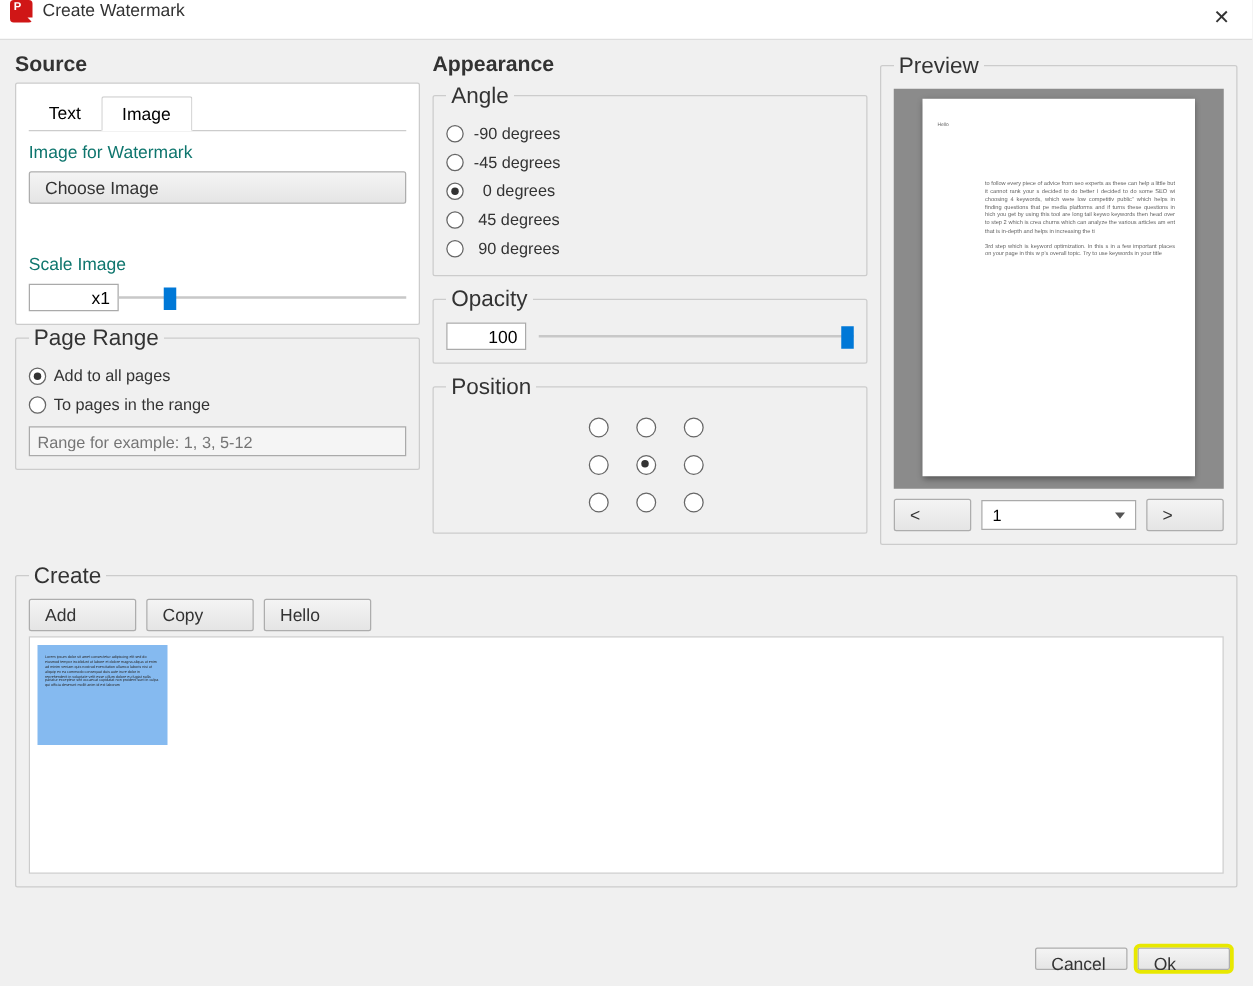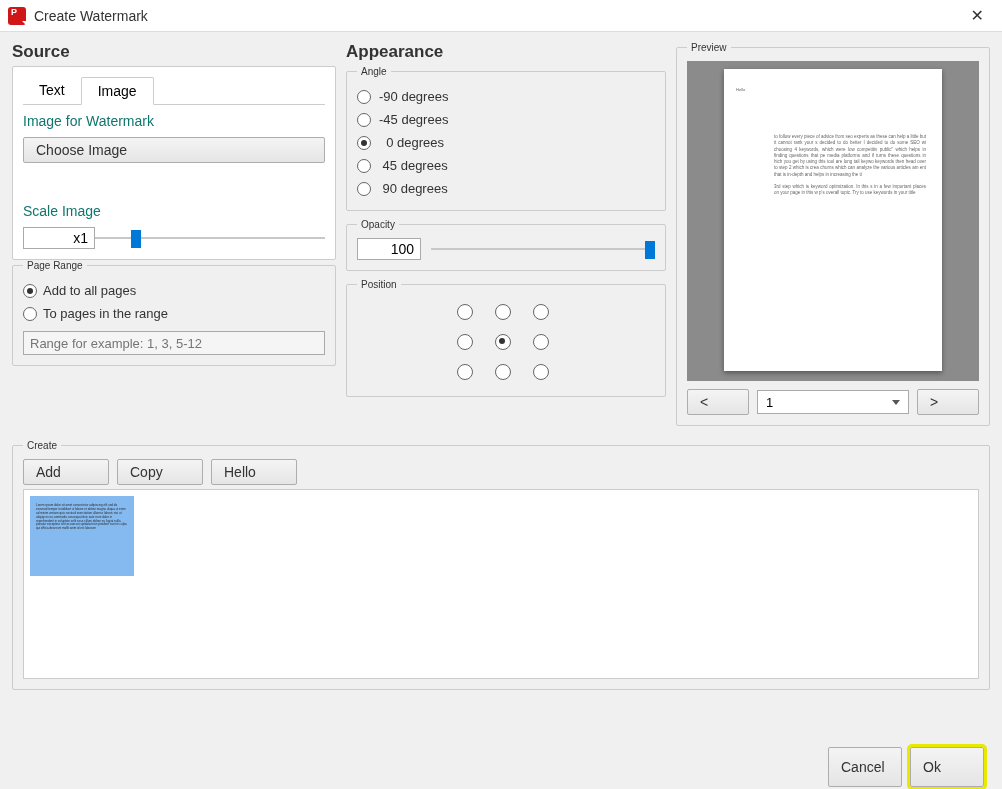--- a/index.html
+++ b/index.html
@@ -1,36 +1,36 @@
 <!DOCTYPE html>
 <html><head>
 <meta charset="utf-8">
 <style>
 * { box-sizing: border-box; margin: 0; padding: 0; font-family: "Segoe UI", Tahoma, sans-serif; font-size: 13px; }
 body { background: #f0f0f0; width: 1002px; height: 789px; overflow: hidden; }
 
 
-.titlebar { background: #fff; height: 32px; display: flex; align-items: center; padding: 0 8px; border-bottom: 1px solid #ddd; }
+.titlebar { background: #fff; height: 32px; display: flex; align-items: flex-start; padding: 0 8px; border-bottom: 1px solid #ddd; }
 .titlebar .icon-red { width: 18px; height: 18px; background: #d01616; border-radius: 3px; margin-right: 8px; position: relative; }
 .titlebar .icon-red:before { content:"P"; color:#fff; font-size:9px; font-weight:bold; position:absolute; left:3px; top:0px;}
 .titlebar .icon-red:after { content:""; position:absolute; right:-2px; bottom:-2px; width:0;height:0;border-left:6px solid transparent;border-top:6px solid #fff;}
 .title-text { flex: 1; font-size: 14px; color: #333; }
 .close-x { font-size: 16px; color: #333; padding: 4px 10px; cursor: pointer; }
 
 
 .content { padding: 10px 12px; }
 .row1 { display: flex; gap: 10px; }
 .col-source { width: 324px; }
-.col-appearance { width: 320px; }
+.col-appearance { width: 348px; }
 .col-preview { flex: 1; }
 
 .section-title { font-size: 17px; font-weight: 600; color: #333; margin-bottom: 4px; }
 
 fieldset { border: 1px solid #ccc; border-radius: 2px; padding: 8px 10px 10px; margin-bottom: 8px; background: #f0f0f0; position: relative; }
-legend { padding: 0 4px; font-size: 10px; color: #333; }
+legend { padding: 0 4px; font-size: 18px; color: #333; }
 
 
 .tab-row { display: flex; border-bottom: 1px solid #ccc; margin-bottom: 8px; }
 .tab { padding: 5px 16px; font-size: 14px; cursor: pointer; }
 .tab.active { background: #fff; border: 1px solid #ccc; border-bottom: 1px solid #fff; margin-bottom: -1px; border-radius: 2px 2px 0 0; }
 
 
 .source-body { background: #fff; border: 1px solid #ccc; padding: 10px; border-radius: 2px; }
 .field-label { font-size: 14px; color: #0f766e; margin-bottom: 8px; }
 .btn { background: linear-gradient(#f4f4f4,#e5e5e5); border: 1px solid #adadad; padding: 4px 12px; font-size: 14px; color: #333; cursor: pointer; text-align: left; border-radius: 2px; }
@@ -70,21 +70,21 @@
 
 
 .presets-box { margin-top: 6px; }
 .presets-buttons { display: flex; gap: 8px; margin-bottom: 4px; }
 .presets-buttons .btn { width: 86px; }
 .preset-list { border: 1px solid #ccc; background: #fff; height: 190px; padding: 6px; }
 .preset-thumb { width: 104px; height: 80px; background: #85baf0; padding: 8px 6px; font-size: 3px; line-height: 1.3; color: #2a2a2a; overflow: hidden;}
 
 
 .footer { position: absolute; bottom: 0; left: 0; right: 0; height: 44px; display: flex; justify-content: flex-end; align-items: center; gap: 8px; padding: 0 18px; background: #f0f0f0; }
-.footer .btn { width: 74px; height: 40px;}
+.footer .btn { width: 74px; height: 18px;}
 .btn-ok { outline: 3px solid #e8e800; }
 
 </style>
 </head>
 <body>
 
 <div class="titlebar">
   <div class="icon-red"></div>
   <div class="title-text">Create Watermark</div>
   <div class="close-x">✕</div>

